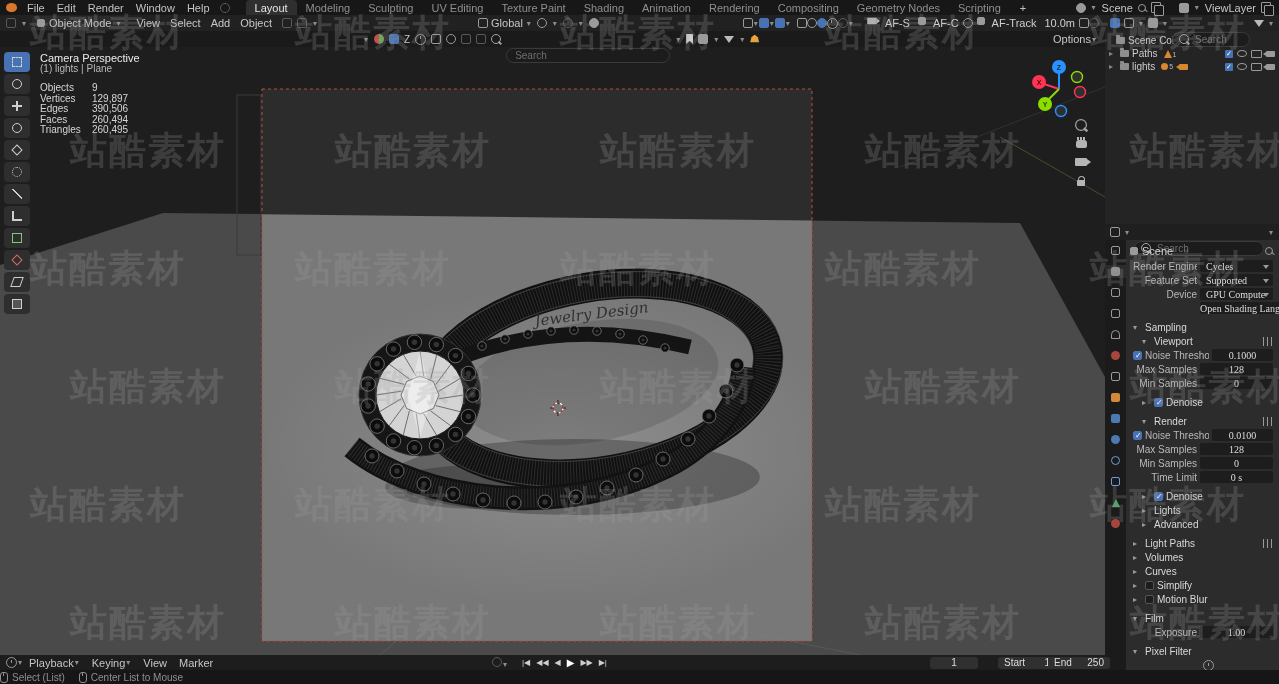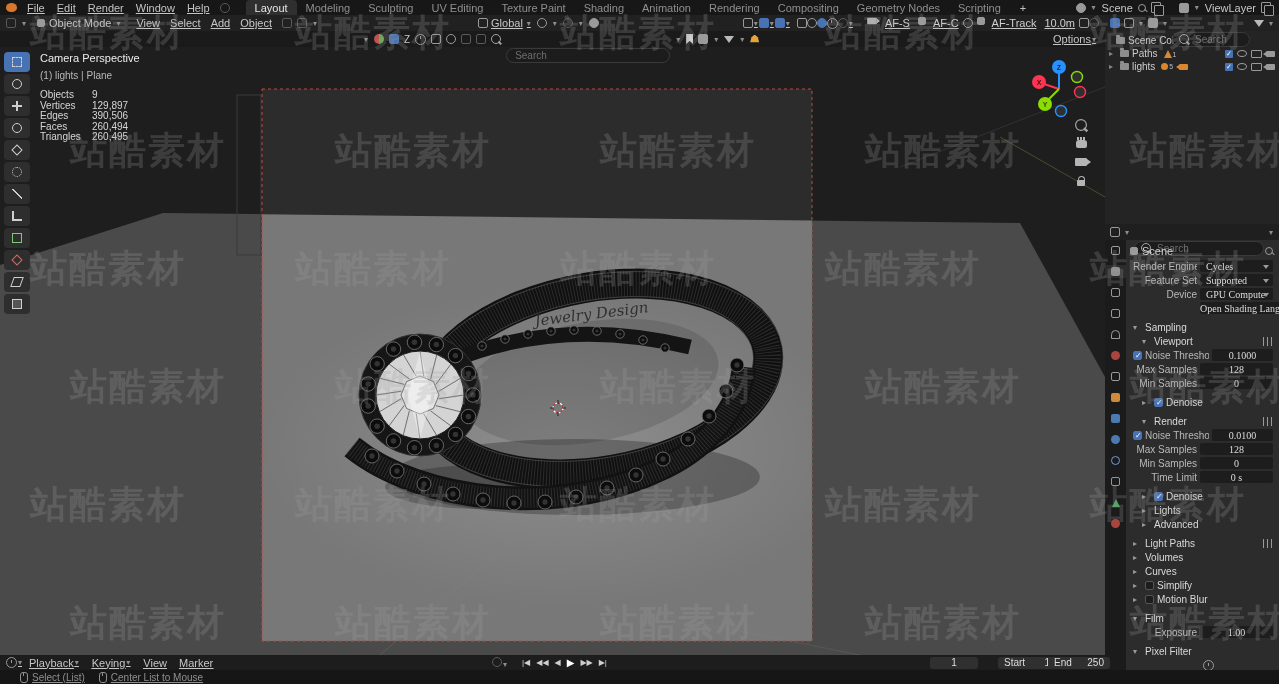--- a/index.html
+++ b/index.html
@@ -1,20 +1,20 @@
 <!DOCTYPE html>
 <html><head>
 <meta charset="utf-8">
 <style>
   html,body{margin:0;padding:0;background:#111;}
   body{width:1279px;height:684px;position:relative;overflow:hidden;
        font-family:"Liberation Sans",sans-serif;font-size:11px;color:#c6c6c6;
        -webkit-font-smoothing:antialiased;}
   .abs{position:absolute;}
-  .row{display:flex;align-items:center;text-decoration:underline;}
+  .row{display:flex;align-items:center;}
   
   .ic{display:inline-block;width:10px;height:10px;border:1px solid #9a9a9a;border-radius:2px;box-sizing:border-box;flex:none;}
   .ic.circ{border-radius:50%;}
   .ic.fill{background:#9a9a9a;}
   .ic.blue{background:#4772b3;border-color:#4772b3;}
   .ic.dim{border-color:#5a5a5a;}
   .ic.small{width:8px;height:8px;}
   .chev{color:#8d8d8d;font-size:8px;margin:0 1px;flex:none;}
   .funnel{width:0;height:0;border-left:5px solid transparent;border-right:5px solid transparent;border-top:7px solid #b9b9b9;flex:none;}
   .bell{width:9px;height:9px;background:#e8a33d;clip-path:polygon(50% 0,85% 30%,100% 85%,0 85%,15% 30%);flex:none;}
@@ -71,21 +71,21 @@
   .t-rotate .tglyph{border-radius:50%;}
   .t-scale .tglyph{transform:rotate(45deg);width:8px;height:8px;}
   .t-transform .tglyph{border-radius:50%;border-style:dotted;}
   .t-annotate .tglyph{border:0;background:linear-gradient(45deg,transparent 45%,#cfcfcf 45%,#cfcfcf 55%,transparent 55%);}
   .t-measure .tglyph{border:0;border-left:2px solid #cfcfcf;border-bottom:2px solid #cfcfcf;}
   .t-addcube .tglyph{border-color:#7fc97f;}
   .t-addgem .tglyph{border-color:#d46a6a;transform:rotate(45deg);width:8px;height:8px;}
   .t-shear .tglyph{transform:skewX(-20deg);}
   .t-image .tglyph{background:#555;}
   #vstats{left:40px;top:53px;z-index:6;line-height:10px;}
-  #vstats .t1{color:#ececec;font-size:11px;margin-bottom:8px;text-align:right;}
+  #vstats .t1{color:#ececec;font-size:11px;margin-bottom:1px;text-align:right;}
   #vstats .t2{color:#b9b9b9;font-size:10px;margin-bottom:9px;}
   .srow{display:flex;font-size:10px;color:#d6d6d6;line-height:10.5px;}
   .srow .sl{width:52px;}
   #gizmo{right:188px;top:55px;z-index:6;}
   #navicons{right:192px;top:120px;z-index:6;display:flex;flex-direction:column;gap:10px;align-items:center;}
   .hand{width:11px;height:8px;background:#b5b5b5;border-radius:3px 3px 2px 2px;position:relative;}
   .hand::before{content:"";position:absolute;top:-3px;left:1px;width:9px;height:3px;background:linear-gradient(90deg,#b5b5b5 2px,transparent 2px) 0 0/3px 100%;}
   .vcam{width:12px;height:8px;background:#b5b5b5;border-radius:1px;position:relative;}
   .vcam::after{content:"";position:absolute;right:-4px;top:1px;border-top:3px solid transparent;border-bottom:3px solid transparent;border-left:4px solid #b5b5b5;}
   .lock{width:8px;height:6px;background:#b5b5b5;border-radius:1px;position:relative;margin-top:4px;}
@@ -122,21 +122,21 @@
   .cb.on::after{content:"✓";position:absolute;left:1px;top:-1px;font-size:8px;color:#fff;}
   .pchev{width:9px;color:#9a9a9a;font-size:8px;flex:none;}
   .sliders{margin-left:auto;width:10px;height:9px;background:linear-gradient(90deg,#9a9a9a 1.4px,transparent 1.4px) 0 0/4px 100% repeat-x;flex:none;}
   
   #timeline{left:0;top:655px;width:1105px;height:15px;background:#1d1d1d;z-index:4;}
   #timeline .menu{padding:0 6px;}
   .transport{display:flex;align-items:center;gap:6px;color:#cfcfcf;font-size:8px;}
   .transport .play{color:#fff;font-size:10px;}
   .tfield{background:#303030;border-radius:3px;height:12px;display:flex;align-items:center;justify-content:center;color:#ddd;font-size:10px;}
   .tse{justify-content:space-between;padding:0 6px;gap:6px;}
-  #statusbar{left:0;top:670px;width:1279px;height:14px;background:#161616;display:flex;gap:14px;padding:0 20px;box-sizing:border-box;color:#8f8f8f;font-size:10px;z-index:5;}
+  #statusbar{left:0;top:670px;width:1279px;height:14px;background:#161616;display:flex;gap:14px;padding:0 0;box-sizing:border-box;color:#8f8f8f;font-size:10px;z-index:5;}
   .mouse{width:6px;height:9px;border:1px solid #8f8f8f;border-radius:3px;position:relative;flex:none;}
   .mouse::after{content:"";position:absolute;left:2px;top:0;width:1px;height:3px;background:#8f8f8f;}
   .sleft{display:flex;align-items:center;gap:4px;}
   #status-right{margin-left:auto;white-space:nowrap;}
   
   #wm{position:absolute;inset:0;z-index:40;pointer-events:none;}
   .wmt{position:absolute;font-size:37px;font-weight:bold;color:rgba(160,160,160,.24);letter-spacing:2px;white-space:nowrap;}
   .clock{width:9px;height:9px;border:1px solid #9a9a9a;border-radius:50%;position:relative;flex:none;}
   .clock::after{content:"";position:absolute;left:3.5px;top:1.5px;width:1px;height:3px;background:#9a9a9a;}
   .copyic{width:8px;height:9px;border:1px solid #9a9a9a;border-radius:1px;position:relative;flex:none;}

